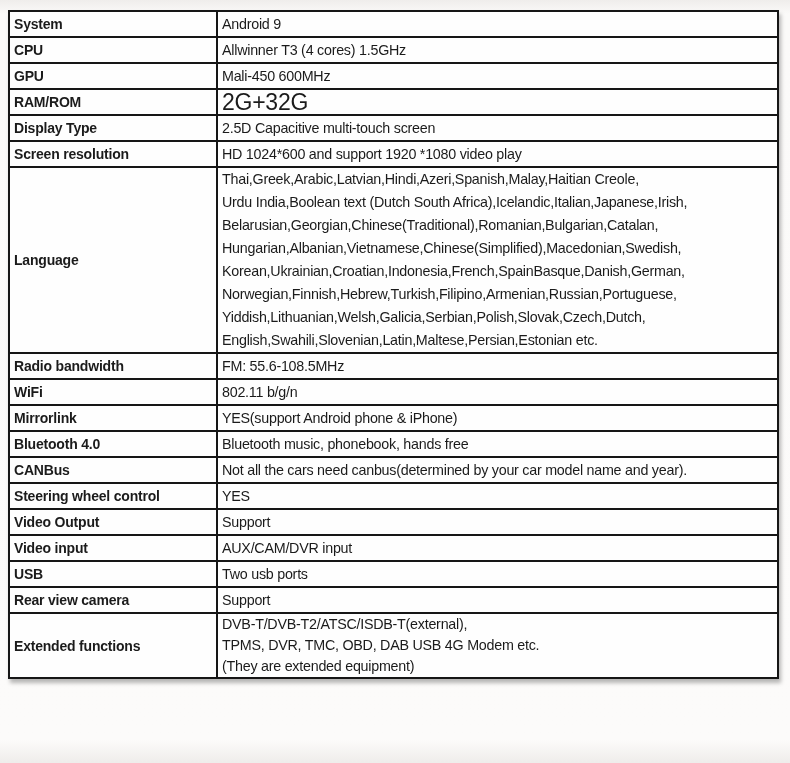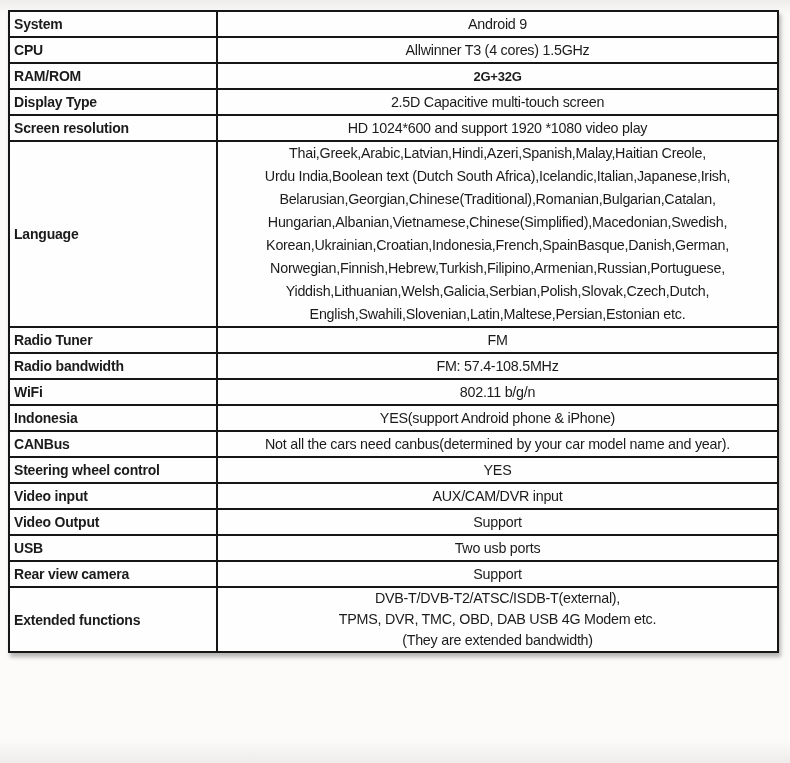--- a/index.html
+++ b/index.html
@@ -49,25 +49,24 @@
     letter-spacing: -0.2px;
   }
   td.value-cell {
     font-size: 14.3px;
     padding-left: 6px;
     letter-spacing: -0.25px;
   }
   .cell-line {
     line-height: 23px;
     white-space: nowrap;
-    text-align: center;
   }
   td.value-cell.emphasis .cell-line {
-    font-weight: bold;
-    font-size: 13px;
+    font-weight: normal;
+    font-size: 23px;
   }
   tr:last-child .cell-line {
     line-height: 21px;
   }
 </style>
 </head>
 <body>
 
 <div class="page">
   <div class="spec-table-wrap">
@@ -76,20 +75,26 @@
           <tr>
             <td class="label-cell">System</td>
             <td class="value-cell">
               <div class="cell-line">Android 9</div>
             </td>
           </tr>
           <tr>
             <td class="label-cell">CPU</td>
             <td class="value-cell">
               <div class="cell-line">Allwinner T3 (4 cores) 1.5GHz</div>
+            </td>
+          </tr>
+          <tr>
+            <td class="label-cell">GPU</td>
+            <td class="value-cell">
+              <div class="cell-line">Mali-450 600MHz</div>
             </td>
           </tr>
           <tr>
             <td class="label-cell">RAM/ROM</td>
             <td class="value-cell emphasis">
               <div class="cell-line">2G+32G</div>
             </td>
           </tr>
           <tr>
             <td class="label-cell">Display Type</td>
@@ -110,83 +115,83 @@
               <div class="cell-line">Urdu India,Boolean text (Dutch South Africa),Icelandic,Italian,Japanese,Irish,</div>
               <div class="cell-line">Belarusian,Georgian,Chinese(Traditional),Romanian,Bulgarian,Catalan,</div>
               <div class="cell-line">Hungarian,Albanian,Vietnamese,Chinese(Simplified),Macedonian,Swedish,</div>
               <div class="cell-line">Korean,Ukrainian,Croatian,Indonesia,French,SpainBasque,Danish,German,</div>
               <div class="cell-line">Norwegian,Finnish,Hebrew,Turkish,Filipino,Armenian,Russian,Portuguese,</div>
               <div class="cell-line">Yiddish,Lithuanian,Welsh,Galicia,Serbian,Polish,Slovak,Czech,Dutch,</div>
               <div class="cell-line">English,Swahili,Slovenian,Latin,Maltese,Persian,Estonian etc.</div>
             </td>
           </tr>
           <tr>
-            <td class="label-cell">Radio Tuner</td>
-            <td class="value-cell">
-              <div class="cell-line">FM</div>
-            </td>
-          </tr>
-          <tr>
             <td class="label-cell">Radio bandwidth</td>
             <td class="value-cell">
-              <div class="cell-line">FM: 57.4-108.5MHz</div>
+              <div class="cell-line">FM: 55.6-108.5MHz</div>
             </td>
           </tr>
           <tr>
             <td class="label-cell">WiFi</td>
             <td class="value-cell">
               <div class="cell-line">802.11 b/g/n</div>
             </td>
           </tr>
           <tr>
-            <td class="label-cell">Indonesia</td>
+            <td class="label-cell">Mirrorlink</td>
             <td class="value-cell">
               <div class="cell-line">YES(support Android phone &amp; iPhone)</div>
+            </td>
+          </tr>
+          <tr>
+            <td class="label-cell">Bluetooth 4.0</td>
+            <td class="value-cell">
+              <div class="cell-line">Bluetooth music, phonebook, hands free</div>
             </td>
           </tr>
           <tr>
             <td class="label-cell">CANBus</td>
             <td class="value-cell">
               <div class="cell-line">Not all the cars need canbus(determined by your car model name and year).</div>
             </td>
           </tr>
           <tr>
             <td class="label-cell">Steering wheel control</td>
             <td class="value-cell">
               <div class="cell-line">YES</div>
             </td>
           </tr>
           <tr>
+            <td class="label-cell">Video Output</td>
+            <td class="value-cell">
+              <div class="cell-line">Support</div>
+            </td>
+          </tr>
+          <tr>
             <td class="label-cell">Video input</td>
             <td class="value-cell">
               <div class="cell-line">AUX/CAM/DVR input</div>
-            </td>
-          </tr>
-          <tr>
-            <td class="label-cell">Video Output</td>
-            <td class="value-cell">
-              <div class="cell-line">Support</div>
             </td>
           </tr>
           <tr>
             <td class="label-cell">USB</td>
             <td class="value-cell">
               <div class="cell-line">Two usb ports</div>
             </td>
           </tr>
           <tr>
             <td class="label-cell">Rear view camera</td>
             <td class="value-cell">
               <div class="cell-line">Support</div>
             </td>
           </tr>
           <tr>
             <td class="label-cell">Extended functions</td>
             <td class="value-cell">
               <div class="cell-line">DVB-T/DVB-T2/ATSC/ISDB-T(external),</div>
               <div class="cell-line">TPMS, DVR, TMC, OBD, DAB USB 4G Modem etc.</div>
-              <div class="cell-line">(They are extended bandwidth)</div>
+              <div class="cell-line">(They are extended equipment)</div>
             </td>
           </tr>
         </tbody>
     </table>
   </div>
 </div>
 
 </body></html>

